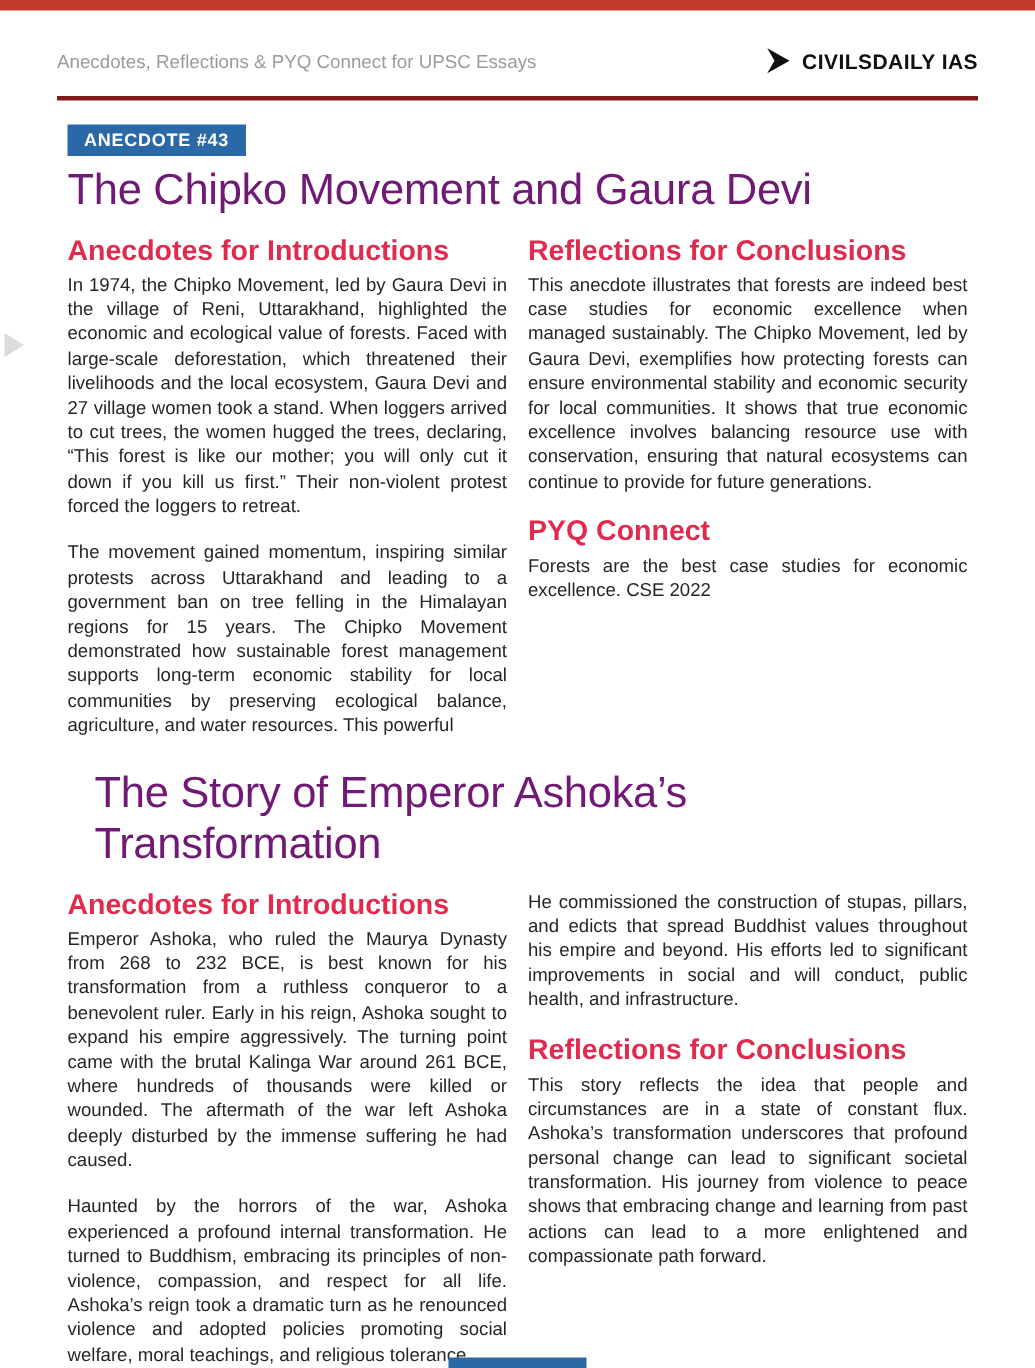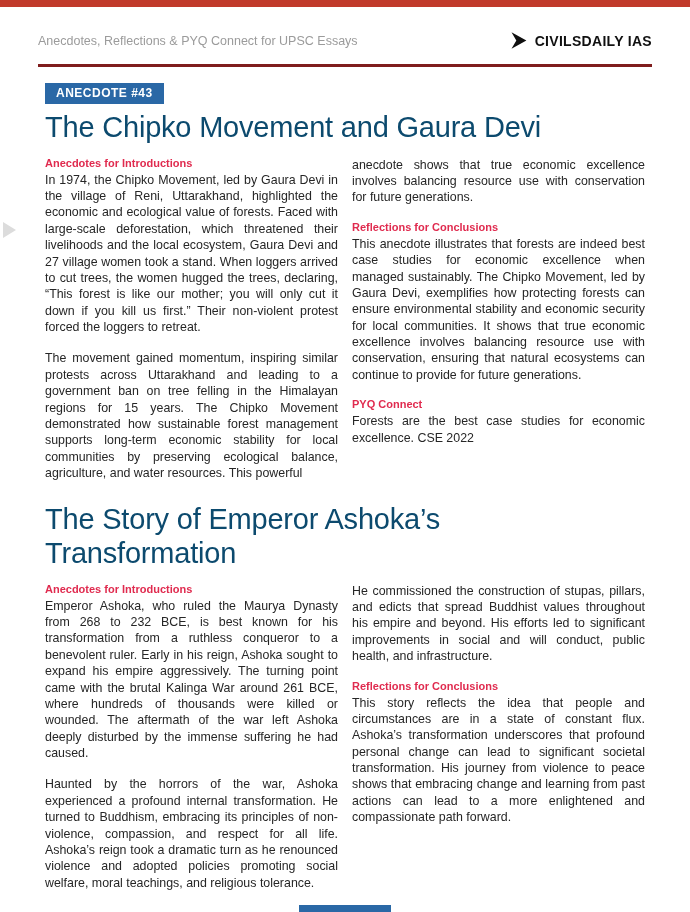--- a/index.html
+++ b/index.html
@@ -30,30 +30,30 @@
   .content { padding: 16px 45px 0 45px; }
   .section + .section { margin-top: 22px; }
 
   .badge {
     display: inline-block;
     background: var(--badge-blue, #2a68a6);
     color: #fff; font-weight: 700; font-size: 12px; letter-spacing: .5px;
     padding: 3px 11px 4px 11px;
   }
   .title {
-    font-size: 29px; font-weight: 400; color: #0c4a6e;
+    font-size: 29px; font-weight: 400; color: #701a75;
     margin: 7px 0 12px 0; line-height: 1.16; letter-spacing: -.2px;
   }
-  .section--44 .title { max-width: 560px; }
+  .section--44 .title { max-width: 560px; margin-left: 18px; }
 
   .cols { display: flex; gap: 14px; }
   .col { flex: 1 1 0; min-width: 0; }
   .red-heading {
     color: var(--heading-red, #e02b4f);
-    font-size: 11px; font-weight: 700; margin: 0 0 3px 0;
+    font-size: 19px; font-weight: 700; margin: 0 0 3px 0;
   }
   .col p {
     font-size: 12.4px; line-height: 1.32; color: #262626;
     margin: 0 0 15px 0; text-align: justify;
   }
   .col p.last { margin-bottom: 0; }
 
   .bottom-bar {
     position: absolute; bottom: 0; left: 50%; transform: translateX(-50%);
     width: 92px; height: 7px;
@@ -91,21 +91,20 @@
     <section class="section section--43">
       <div class="badge">ANECDOTE #43</div>
       <h1 class="title">The Chipko Movement and Gaura Devi</h1>
       <div class="cols">
         <div class="col">
           <h2 class="red-heading">Anecdotes for Introductions</h2>
           <p>In 1974, the Chipko Movement, led by Gaura Devi in the village of Reni, Uttarakhand, highlighted the economic and ecological value of forests. Faced with large-scale deforestation, which threatened their livelihoods and the local ecosystem, Gaura Devi and 27 village women took a stand. When loggers arrived to cut trees, the women hugged the trees, declaring, “This forest is like our mother; you will only cut it down if you kill us first.” Their non-violent protest forced the loggers to retreat.</p>
           <p class="last">The movement gained momentum, inspiring similar protests across Uttarakhand and leading to a government ban on tree felling in the Himalayan regions for 15 years. The Chipko Movement demonstrated how sustainable forest management supports long-term economic stability for local communities by preserving ecological balance, agriculture, and water resources. This powerful</p>
         </div>
         <div class="col">
-          <p>anecdote shows that true economic excellence involves balancing resource use with conservation for future generations.</p>
           <h2 class="red-heading">Reflections for Conclusions</h2>
           <p>This anecdote illustrates that forests are indeed best case studies for economic excellence when managed sustainably. The Chipko Movement, led by Gaura Devi, exemplifies how protecting forests can ensure environmental stability and economic security for local communities. It shows that true economic excellence involves balancing resource use with conservation, ensuring that natural ecosystems can continue to provide for future generations.</p>
           <h2 class="red-heading">PYQ Connect</h2>
           <p class="last">Forests are the best case studies for economic excellence.  CSE 2022</p>
         </div>
       </div>
     </section>
 
     <section class="section section--44">
       <h1 class="title">The Story of Emperor Ashoka’s Transformation</h1>

